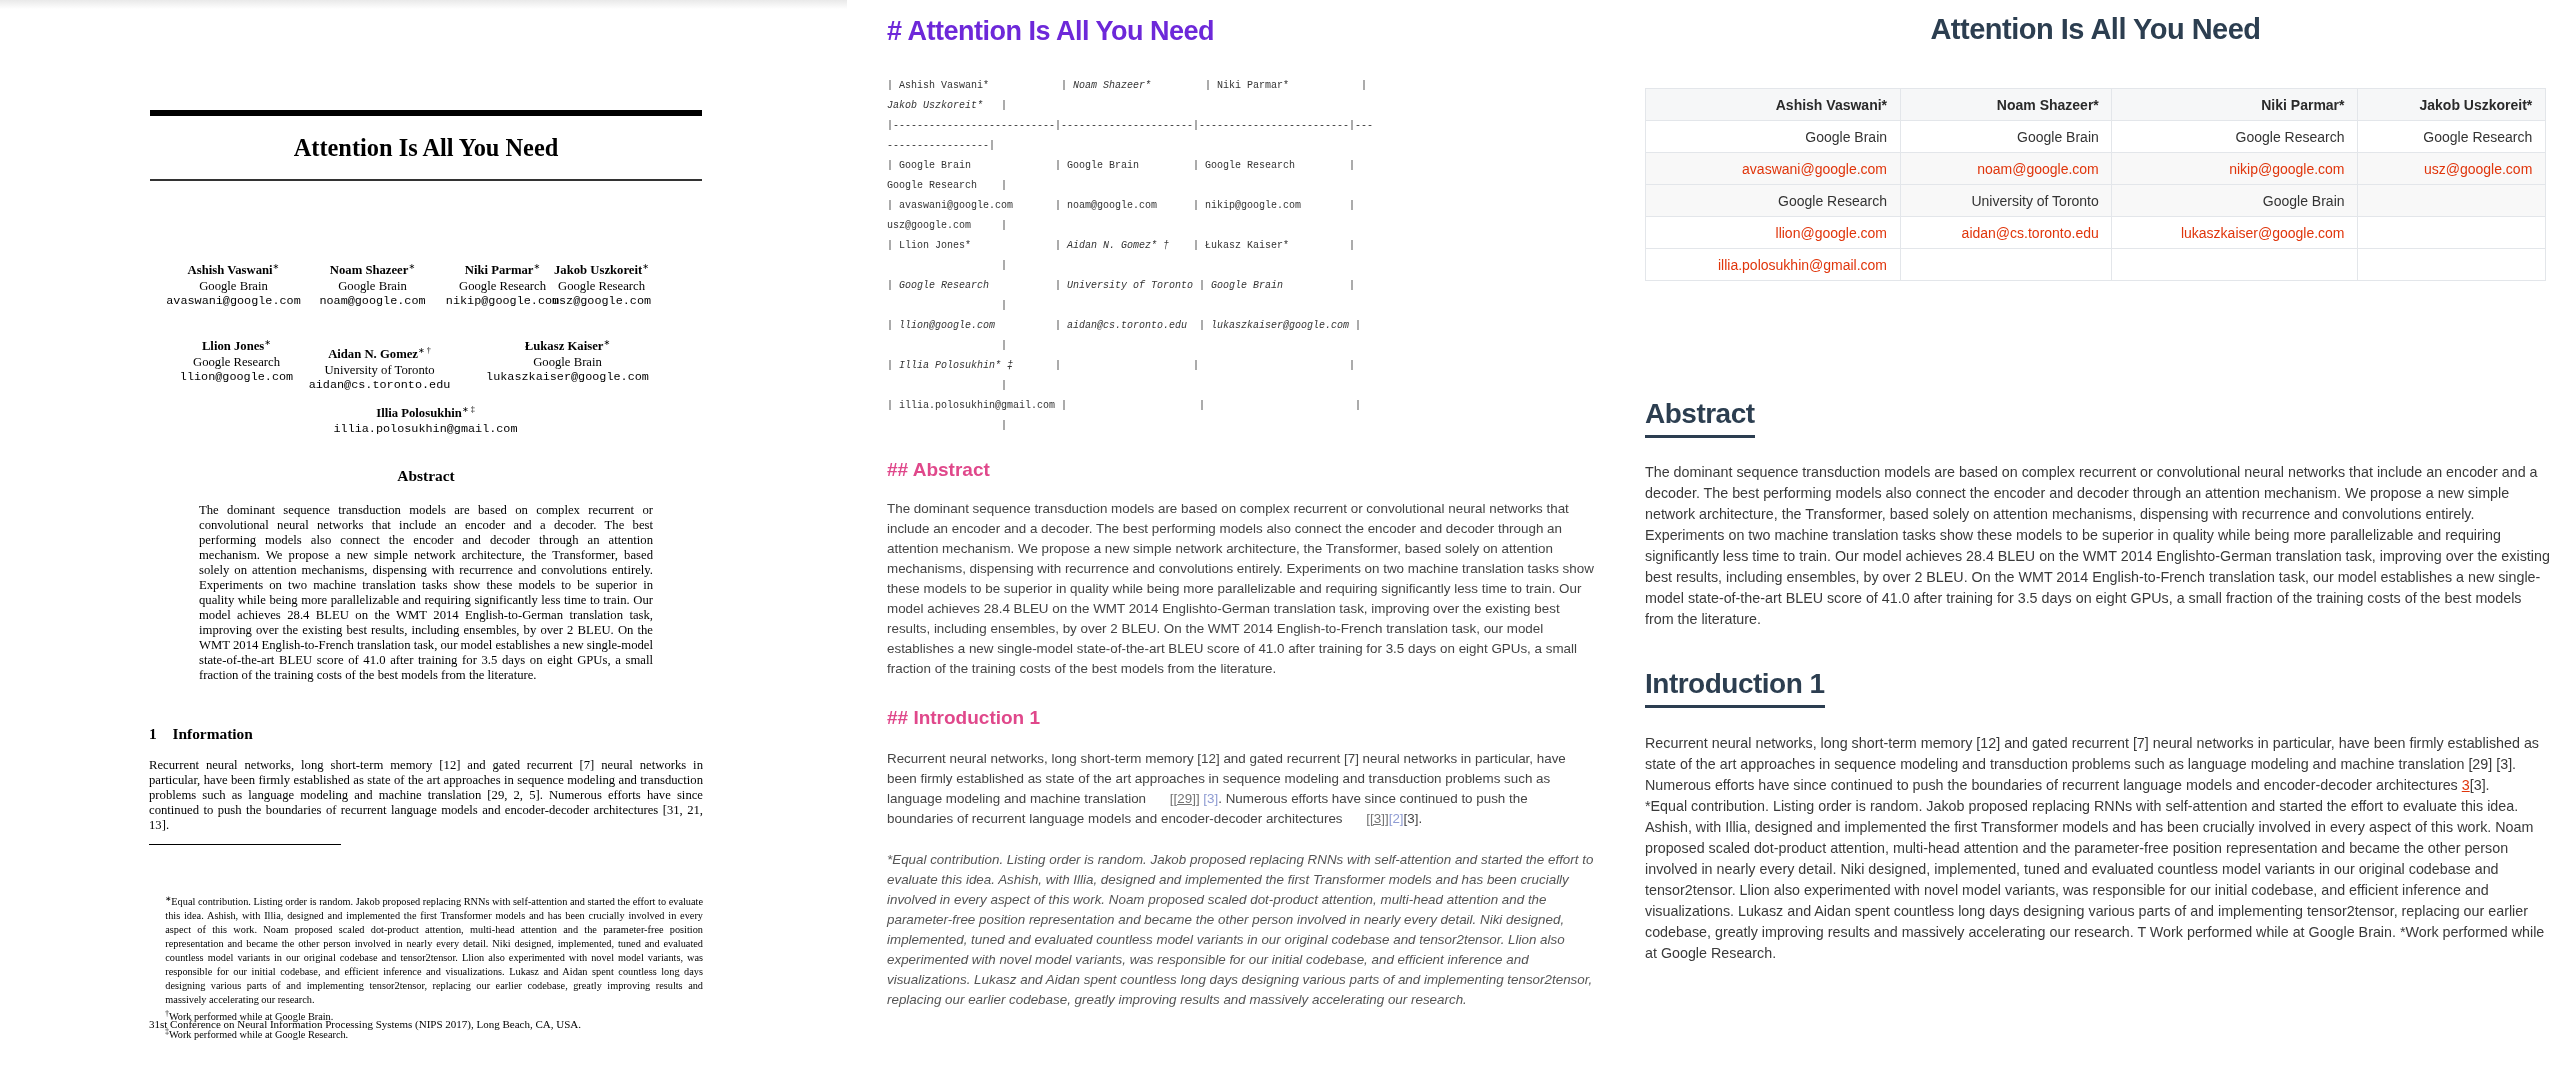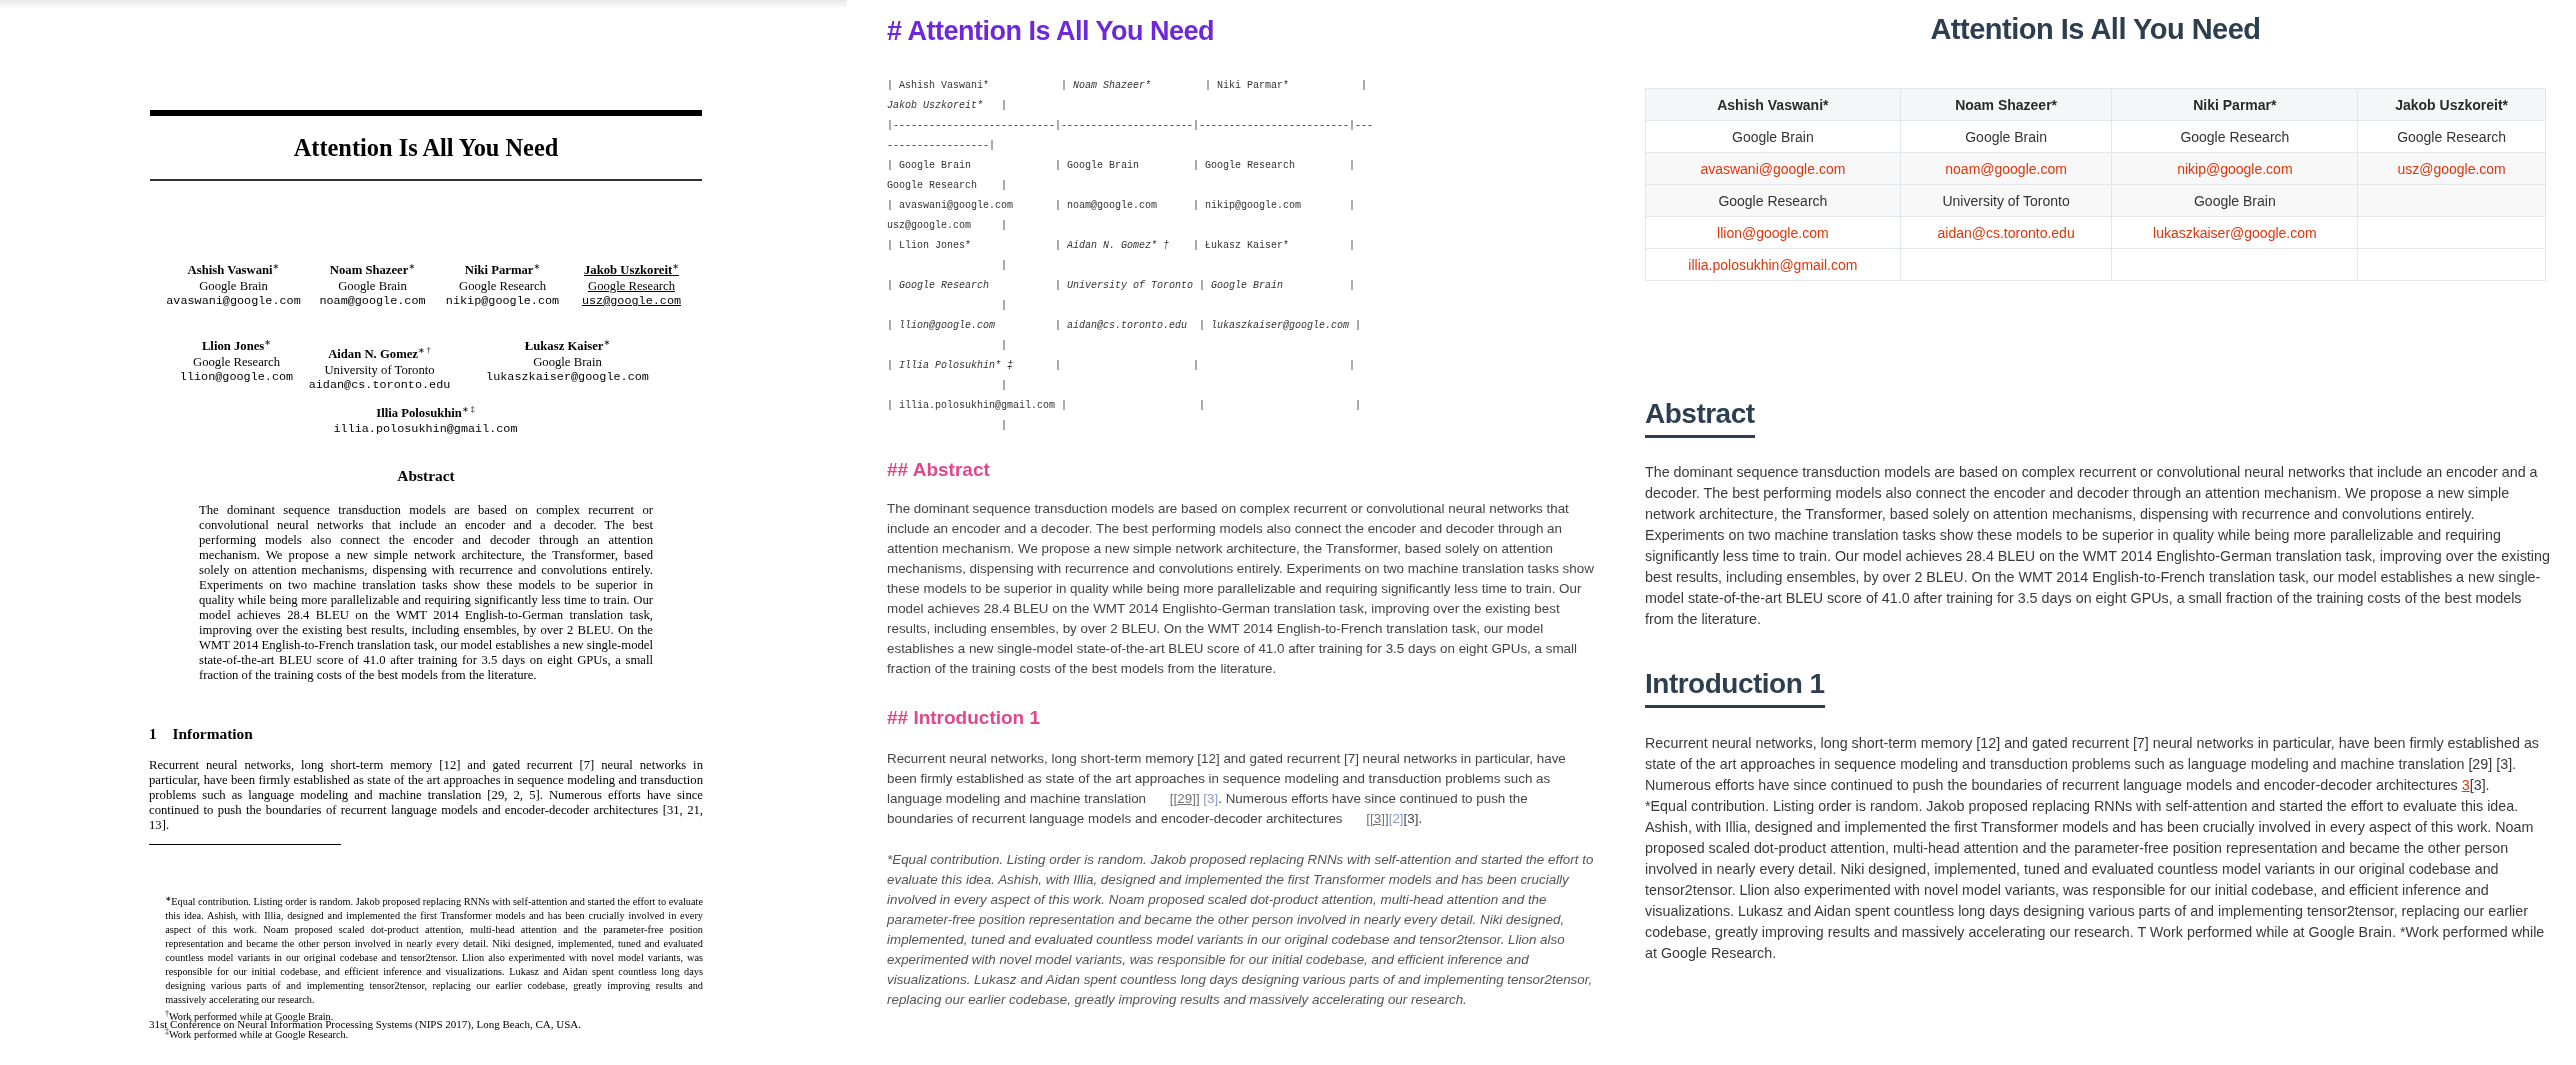--- a/index.html
+++ b/index.html
@@ -37,21 +37,21 @@
   #md .para { position:absolute; left:40px; width:709px; font-family:"Liberation Sans", sans-serif; font-size:13.4px; line-height:20px; color:#444; }
   #md .para.it { font-style:italic; color:#555; }
   #md .cite-o { color:#737373;padding-left:20px; }
   #md .cite-o u { text-decoration:underline; }
   #md .cite-b { color:#8e9bd2; }
 
   
   #pv { left:1610px; width:966px; background:#fff; font-family:"Liberation Sans", sans-serif; color:#333; }
   #pv .title { position:absolute; left:35px; width:901px; top:12.7px; text-align:center; font-size:29px; font-weight:bold; color:#2c3e50; letter-spacing:-0.5px; }
   #pv table { position:absolute; left:35px; top:88px; width:901px; border-collapse:collapse; font-size:14px; }
-  #pv td, #pv th { border:1.8px solid #e3e6ea; padding:0 12.7px; height:31px; text-align:center; vertical-align:middle; }
+  #pv td, #pv th { border:1.8px solid #e3e6ea; padding:0 12.7px; height:31px; text-align:right; vertical-align:middle; }
   #pv th { background:#f6f7f8; font-weight:bold; color:#2a2a2a; }
   #pv tr.alt td { background:#f8f8f8; }
   #pv td.mail { color:#e0350b; }
   #pv col.c1 { width:255px; } #pv col.c2 { width:212px; } #pv col.c3 { width:246px; } #pv col.c4 { width:188px; }
   #pv .h2 { position:absolute; left:35px; font-size:28px; font-weight:bold; color:#2c3e50; letter-spacing:-0.5px; }
   #pv .h2::after { content:""; display:block; height:3.6px; background:#2c3e50; margin-top:4.5px; }
   #pv .para { position:absolute; left:35px; width:908px; font-size:14.3px; line-height:21px; color:#3a3a3a; }
   #pv .cite-r { color:#e0350b; text-decoration:underline; }
 </style>
 </head>
@@ -72,21 +72,21 @@
       <div class="auth" style="left: 255px; width: 235px; top: 259px;">
         <div class="nm">Noam Shazeer<sup>∗</sup></div>
         <div>Google Brain</div>
         <div class="em">noam@google.com</div>
       </div>
       <div class="auth" style="left: 385px; width: 235px; top: 259px;">
         <div class="nm">Niki Parmar<sup>∗</sup></div>
         <div>Google Research</div>
         <div class="em">nikip@google.com</div>
       </div>
-      <div class="auth" style="left: 514px; width: 235px; top: 259px; text-decoration: underline;">
+      <div class="auth" style="left: 484px; width: 235px; top: 259px;">
         <div class="nm">Jakob Uszkoreit<sup>∗</sup></div>
         <div>Google Research</div>
         <div class="em">usz@google.com</div>
       </div>
       <div class="auth" style="left: 119px; width: 235px; top: 335px;">
         <div class="nm">Llion Jones<sup>∗</sup></div>
         <div>Google Research</div>
         <div class="em">llion@google.com</div>
       </div>
       <div class="auth" style="left: 262px; width: 235px; top: 335px; margin-top: 8px;">

